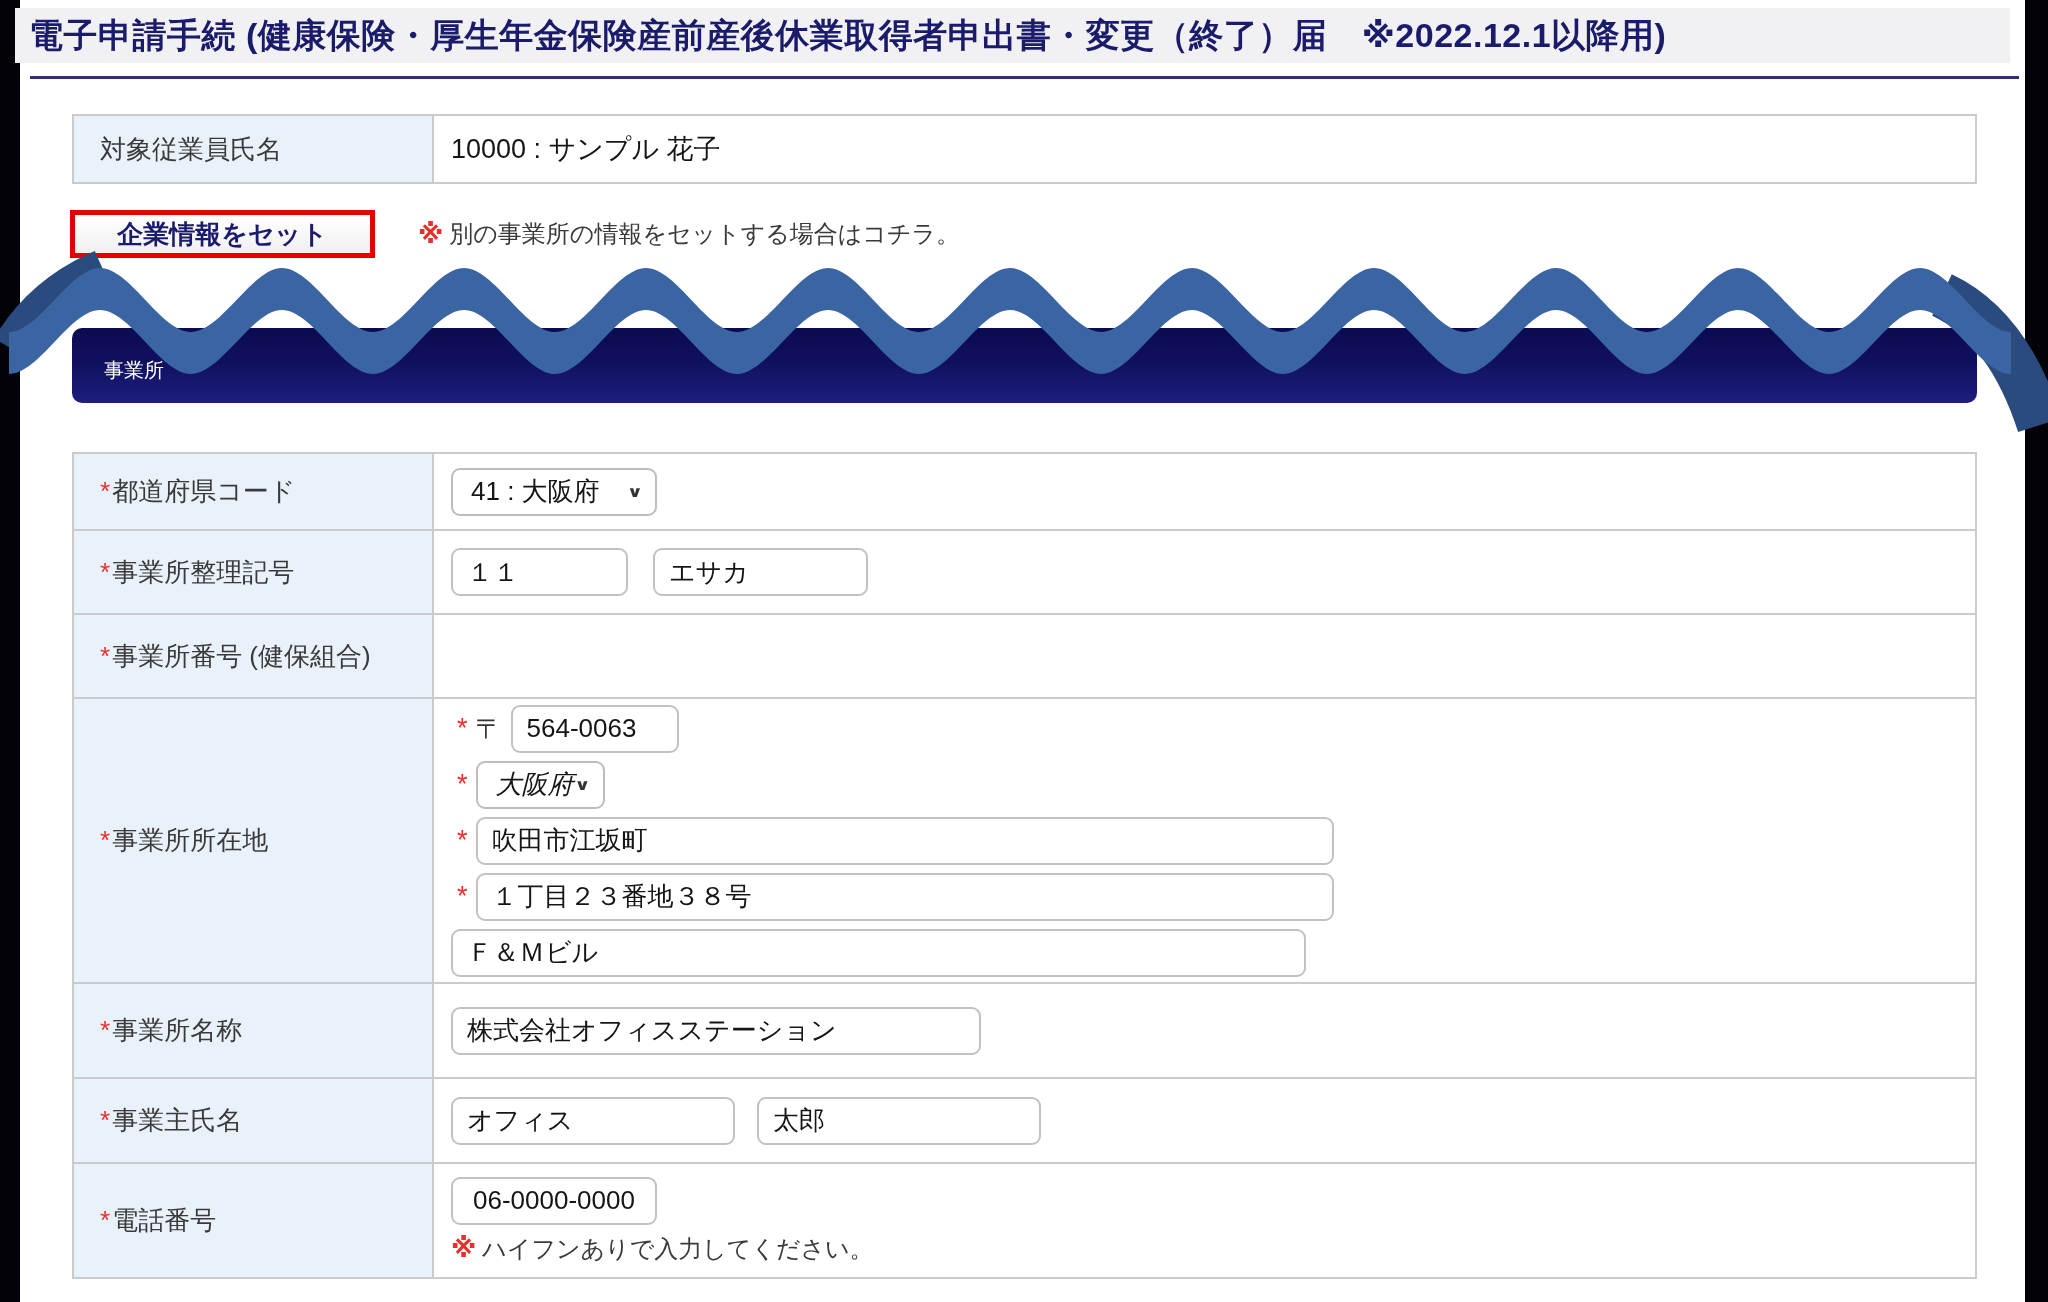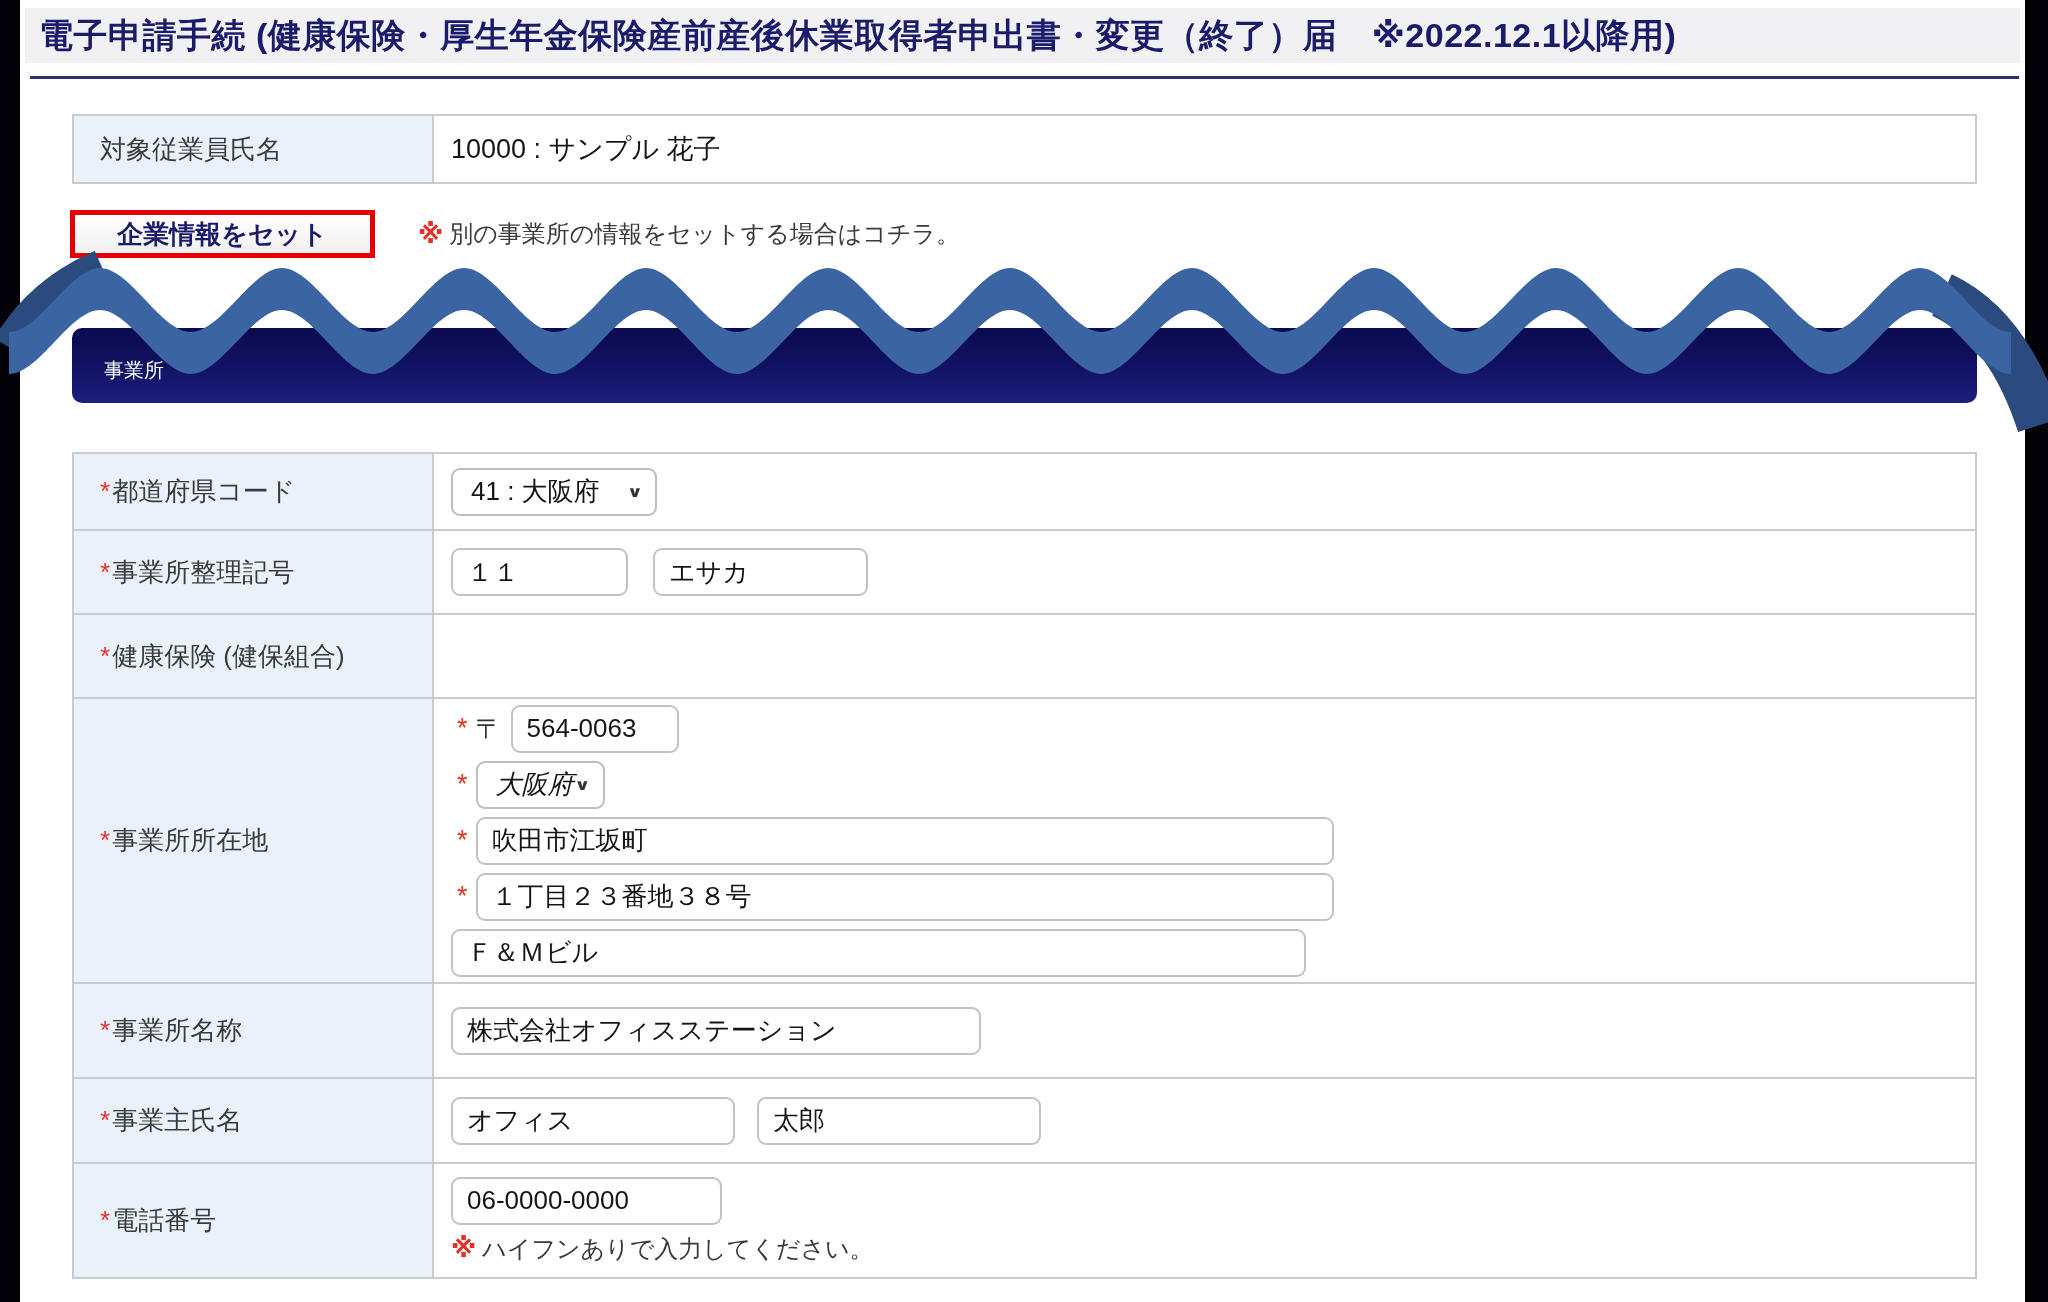--- a/index.html
+++ b/index.html
@@ -6,21 +6,21 @@
   .screen{
     position:relative;width:2048px;height:1302px;overflow:hidden;background:#ffffff;
     font-family:"Liberation Sans","DejaVu Sans",sans-serif;color:#1a1a1a;
   }
   .edge{position:absolute;top:0;height:1302px;background:#020208;}
   .edge-left{left:0;width:20px;}
   .edge-right{left:2025px;width:23px;}
 
   
   .header-bar{
-    position:absolute;left:25px;top:8px;width:1995px;height:55px;
+    position:absolute;left:15px;top:8px;width:1995px;height:55px;
     background:#f1f1f3;display:flex;align-items:center;
   }
   .header-title{
     padding-left:14px;font-size:34px;font-weight:bold;color:#1b1b6b;letter-spacing:0.5px;white-space:nowrap;
   }
   .header-rule{position:absolute;left:30px;top:76px;width:1989px;height:3px;background:#30306e;}
 
   
   .tbl{position:absolute;left:72px;width:1905px;border:2px solid #cbcbcb;box-sizing:border-box;background:#fff;}
   .row{display:flex;box-sizing:border-box;}
@@ -81,21 +81,21 @@
     display:flex;align-items:center;box-sizing:border-box;padding:0 12px 0 18px;cursor:pointer;
   }
   .selectbox .sel-text{font-size:26px;color:#151515;white-space:nowrap;}
   .selectbox .chev{margin-left:auto;font-size:20px;color:#333;transform:scaleY(0.75);font-weight:bold;}
 
   .w-select1{width:206px;}
   .w-in-2a{width:177px;} .w-in-2b{width:215px;margin-left:25px;}
   .w-in-3{width:177px;}
   .w-name{width:530px;}
   .w-owner{width:284px;} .w-owner2{width:284px;margin-left:22px;}
-  .w-phone{width:271px;}
+  .w-phone{width:206px;text-align:center;}
 
   
   .addr-cell{flex-direction:column;align-items:stretch;justify-content:center;padding-top:4px;padding-bottom:4px;}
   .addr-line{display:flex;align-items:center;margin:4px 0;}
   .addr-indent{padding-left:6px;}
   .postal-mark{font-size:27px;color:#333;margin-right:8px;}
   .w-postal{width:168px;}
   .w-pref{width:129px;font-style:italic;}
   .w-addr-wide{width:858px;}
   .w-bldg{width:855px;}
@@ -186,21 +186,21 @@
       </div>
       <div class="cell-value">
         <input type="text" class="txt w-in-2a" value="１１" style="">
         <input type="text" class="txt w-in-2b" value="エサカ" style="">
       </div>
     </div>
 
     <div class="row r3">
       <div class="cell-label">
         <span class="star">*</span>
-          <span>健康保険 (健保組合)</span>
+          <span>事業所番号 (健保組合)</span>
       </div>
     </div>
 
     <div class="row r4">
       <div class="cell-label">
         <span class="star">*</span>
           <span>事業所所在地</span>
       </div>
       <div class="cell-value addr-cell">
         <div class="addr-line addr-indent">

